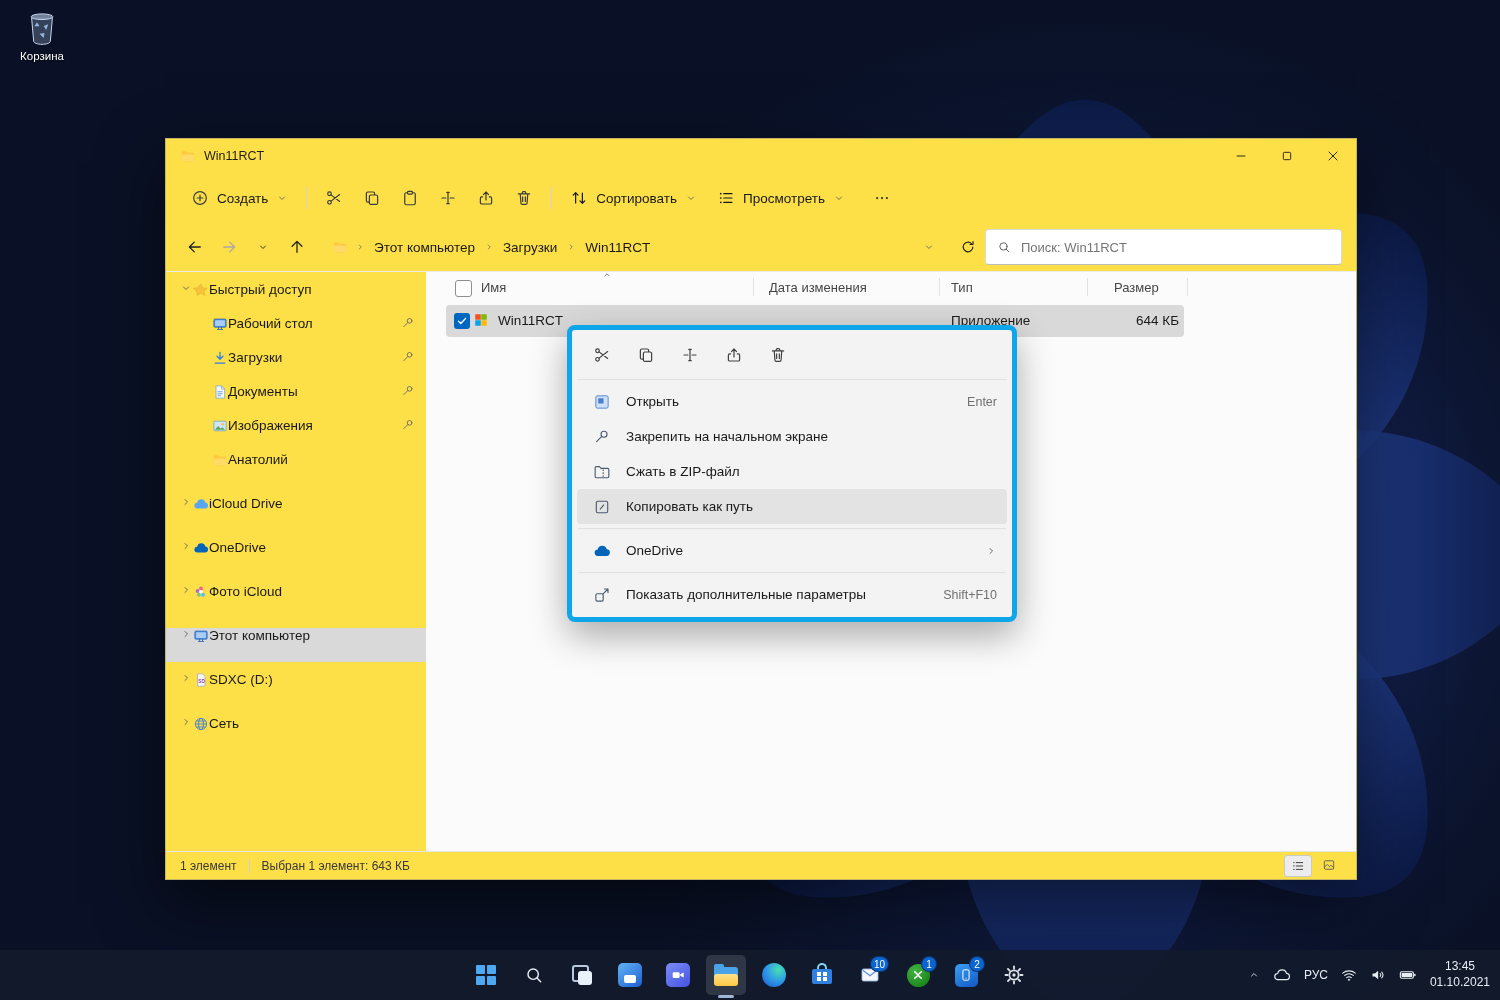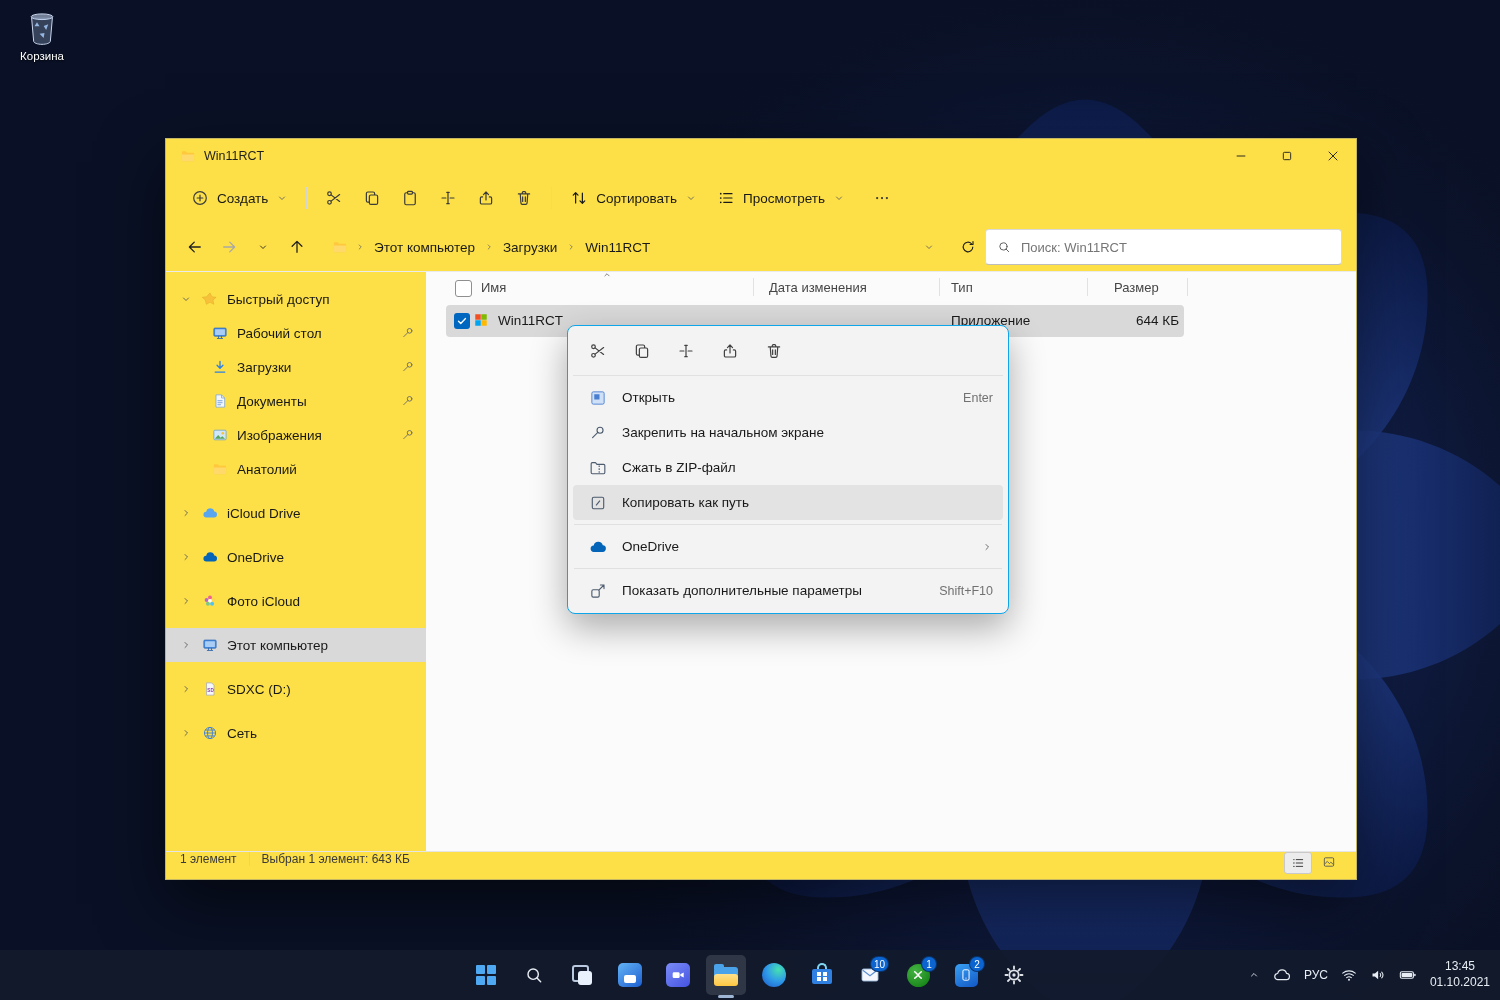--- a/index.html
+++ b/index.html
@@ -37,21 +37,21 @@
         font-size:13.5px;color:#191919;border-radius:5px}
   .crumb{padding:2px 2px;border-radius:4px;white-space:nowrap}
   .addr-dd{margin-left:auto}
   .search{width:333px;height:34px;background:#fff;border:1px solid #d9d9d9;border-bottom:1px solid #bdbdbd;
           border-radius:4px;display:flex;align-items:center;gap:8px;padding:0 11px;margin-right:2px}
   .search input{border:0;outline:0;background:transparent;font:13px "Liberation Sans",sans-serif;color:#222;width:100%;flex:1}
   .search input::placeholder{color:#757575}
 
   .body{flex:1;display:flex;min-height:0;border-top:1px solid #ebebeb}
   .sidebar{width:260px;flex:0 0 260px;padding-top:10px;font-size:13.5px}
-  .srow{height:34px;display:flex;align-items:center;padding-left:13px;gap:9px;position:relative}
+  .srow{height:34px;display:flex;padding-left:13px;position:relative}
   .srow .chevbox{width:14px;display:flex;justify-content:center;color:#555}
   .srow.child{padding-left:46px}
   .srow .pin{position:absolute;right:11px;color:#666}
   .srow.selected{background:#d9d9d9}
   .srow.root{margin-top:10px}
   .slabel{white-space:nowrap}
 
   .filearea{flex:1;position:relative;background:#fbfbfb}
   .col-header{position:relative;height:30px;font-size:13px;color:#454545}
   .col-header span.h{position:absolute;top:8px}
@@ -60,29 +60,29 @@
   .caret{position:absolute;left:176px;top:-2px;color:#555}
   .frow{position:absolute;left:20px;top:33px;width:738px;height:32px;background:#d9d9d9;border-radius:4px;
         font-size:13.5px;color:#191919}
   .frow .cb{position:absolute;left:8px;top:8px;width:16px;height:16px;border-radius:3px;background:#0067c0;
             display:flex;align-items:center;justify-content:center}
   .frow .fic{position:absolute;left:27px;top:7px}
   .frow .fname{position:absolute;left:52px;top:8px}
   .frow .ftype{position:absolute;left:505px;top:8px}
   .frow .fsize{position:absolute;right:5px;top:8px}
 
-  .statusbar{height:27px;flex:0 0 27px;border-top:1px solid #e5e5e5;display:flex;align-items:flex-start;
+  .statusbar{height:27px;flex:0 0 27px;border-top:1px solid #e5e5e5;display:flex;align-items:center;
              padding:0 14px;font-size:12px;color:#3a3a3a;gap:12px}
   .statusbar .sv{width:1px;height:14px;background:#cfcfcf}
   .stbtns{margin-left:auto;display:flex;gap:4px}
   .stbtn{width:26px;height:20px;display:flex;align-items:center;justify-content:center;color:#555;border-radius:3px}
   .stbtn.active{background:#ececec;border:1px solid #c9c9c9;color:#333}
 
   
-  .ctx{position:absolute;left:567px;top:325px;width:430px;z-index:40;background:#f3f3f3;border:1px solid #0ea5e9;
+  .ctx{position:absolute;left:567px;top:325px;width:430px;z-index:40;background:#f3f3f3;border:5px solid #0ea5e9;
        border-radius:8px;box-shadow:0 14px 36px rgba(0,0,0,.32);padding:5px;font-size:13.5px;color:#191919}
   .ctx-icons{display:flex;gap:6px;padding:3px 6px 7px;border-bottom:1px solid #e1e1e1;margin-bottom:4px}
   .cxi{width:38px;height:34px;display:flex;align-items:center;justify-content:center;border-radius:5px;color:#404040}
   .mi{height:35px;display:flex;align-items:center;gap:15px;padding:0 10px 0 15px;border-radius:4px}
   .mi.hl{background:#e3e3e3}
   .mi .mic{width:19px;display:flex;justify-content:center;color:#4c5b6e}
   .mi .lab{white-space:nowrap}
   .mi .sc{margin-left:auto;color:#717171;font-size:12.5px}
   .mi .subarrow{margin-left:auto;color:#555}
   .msep{height:1px;background:#e0e0e0;margin:4px 1px}

